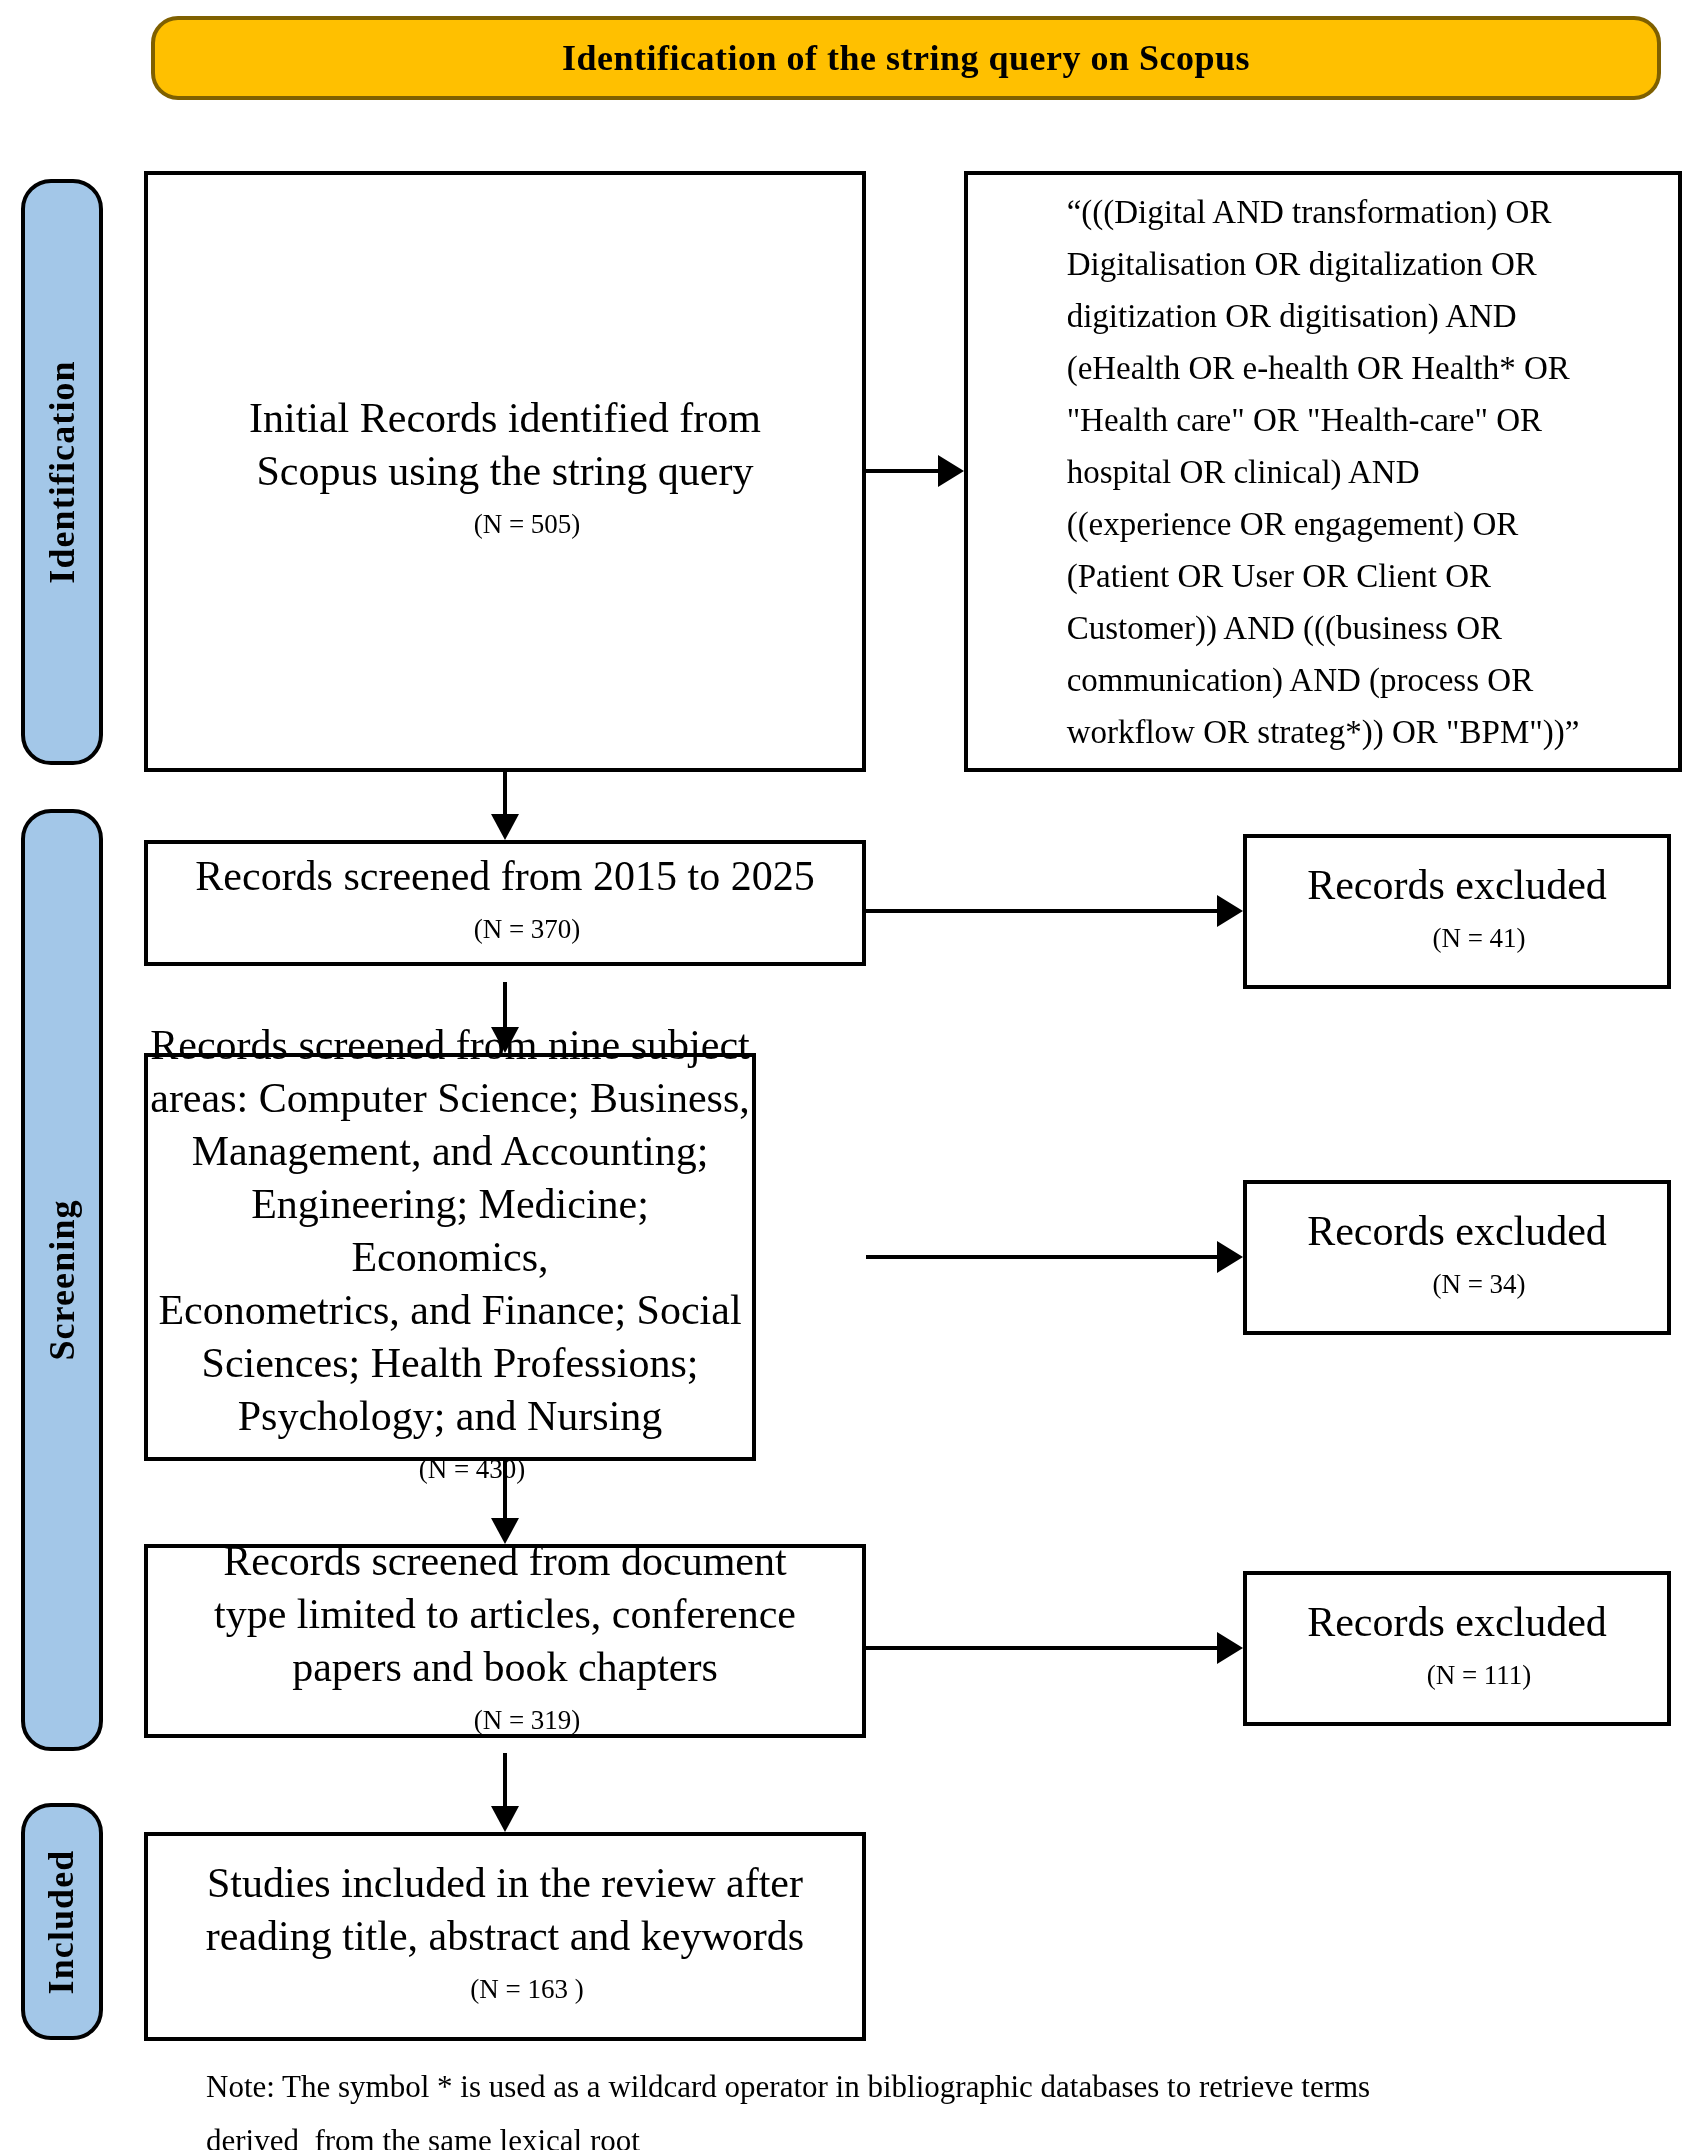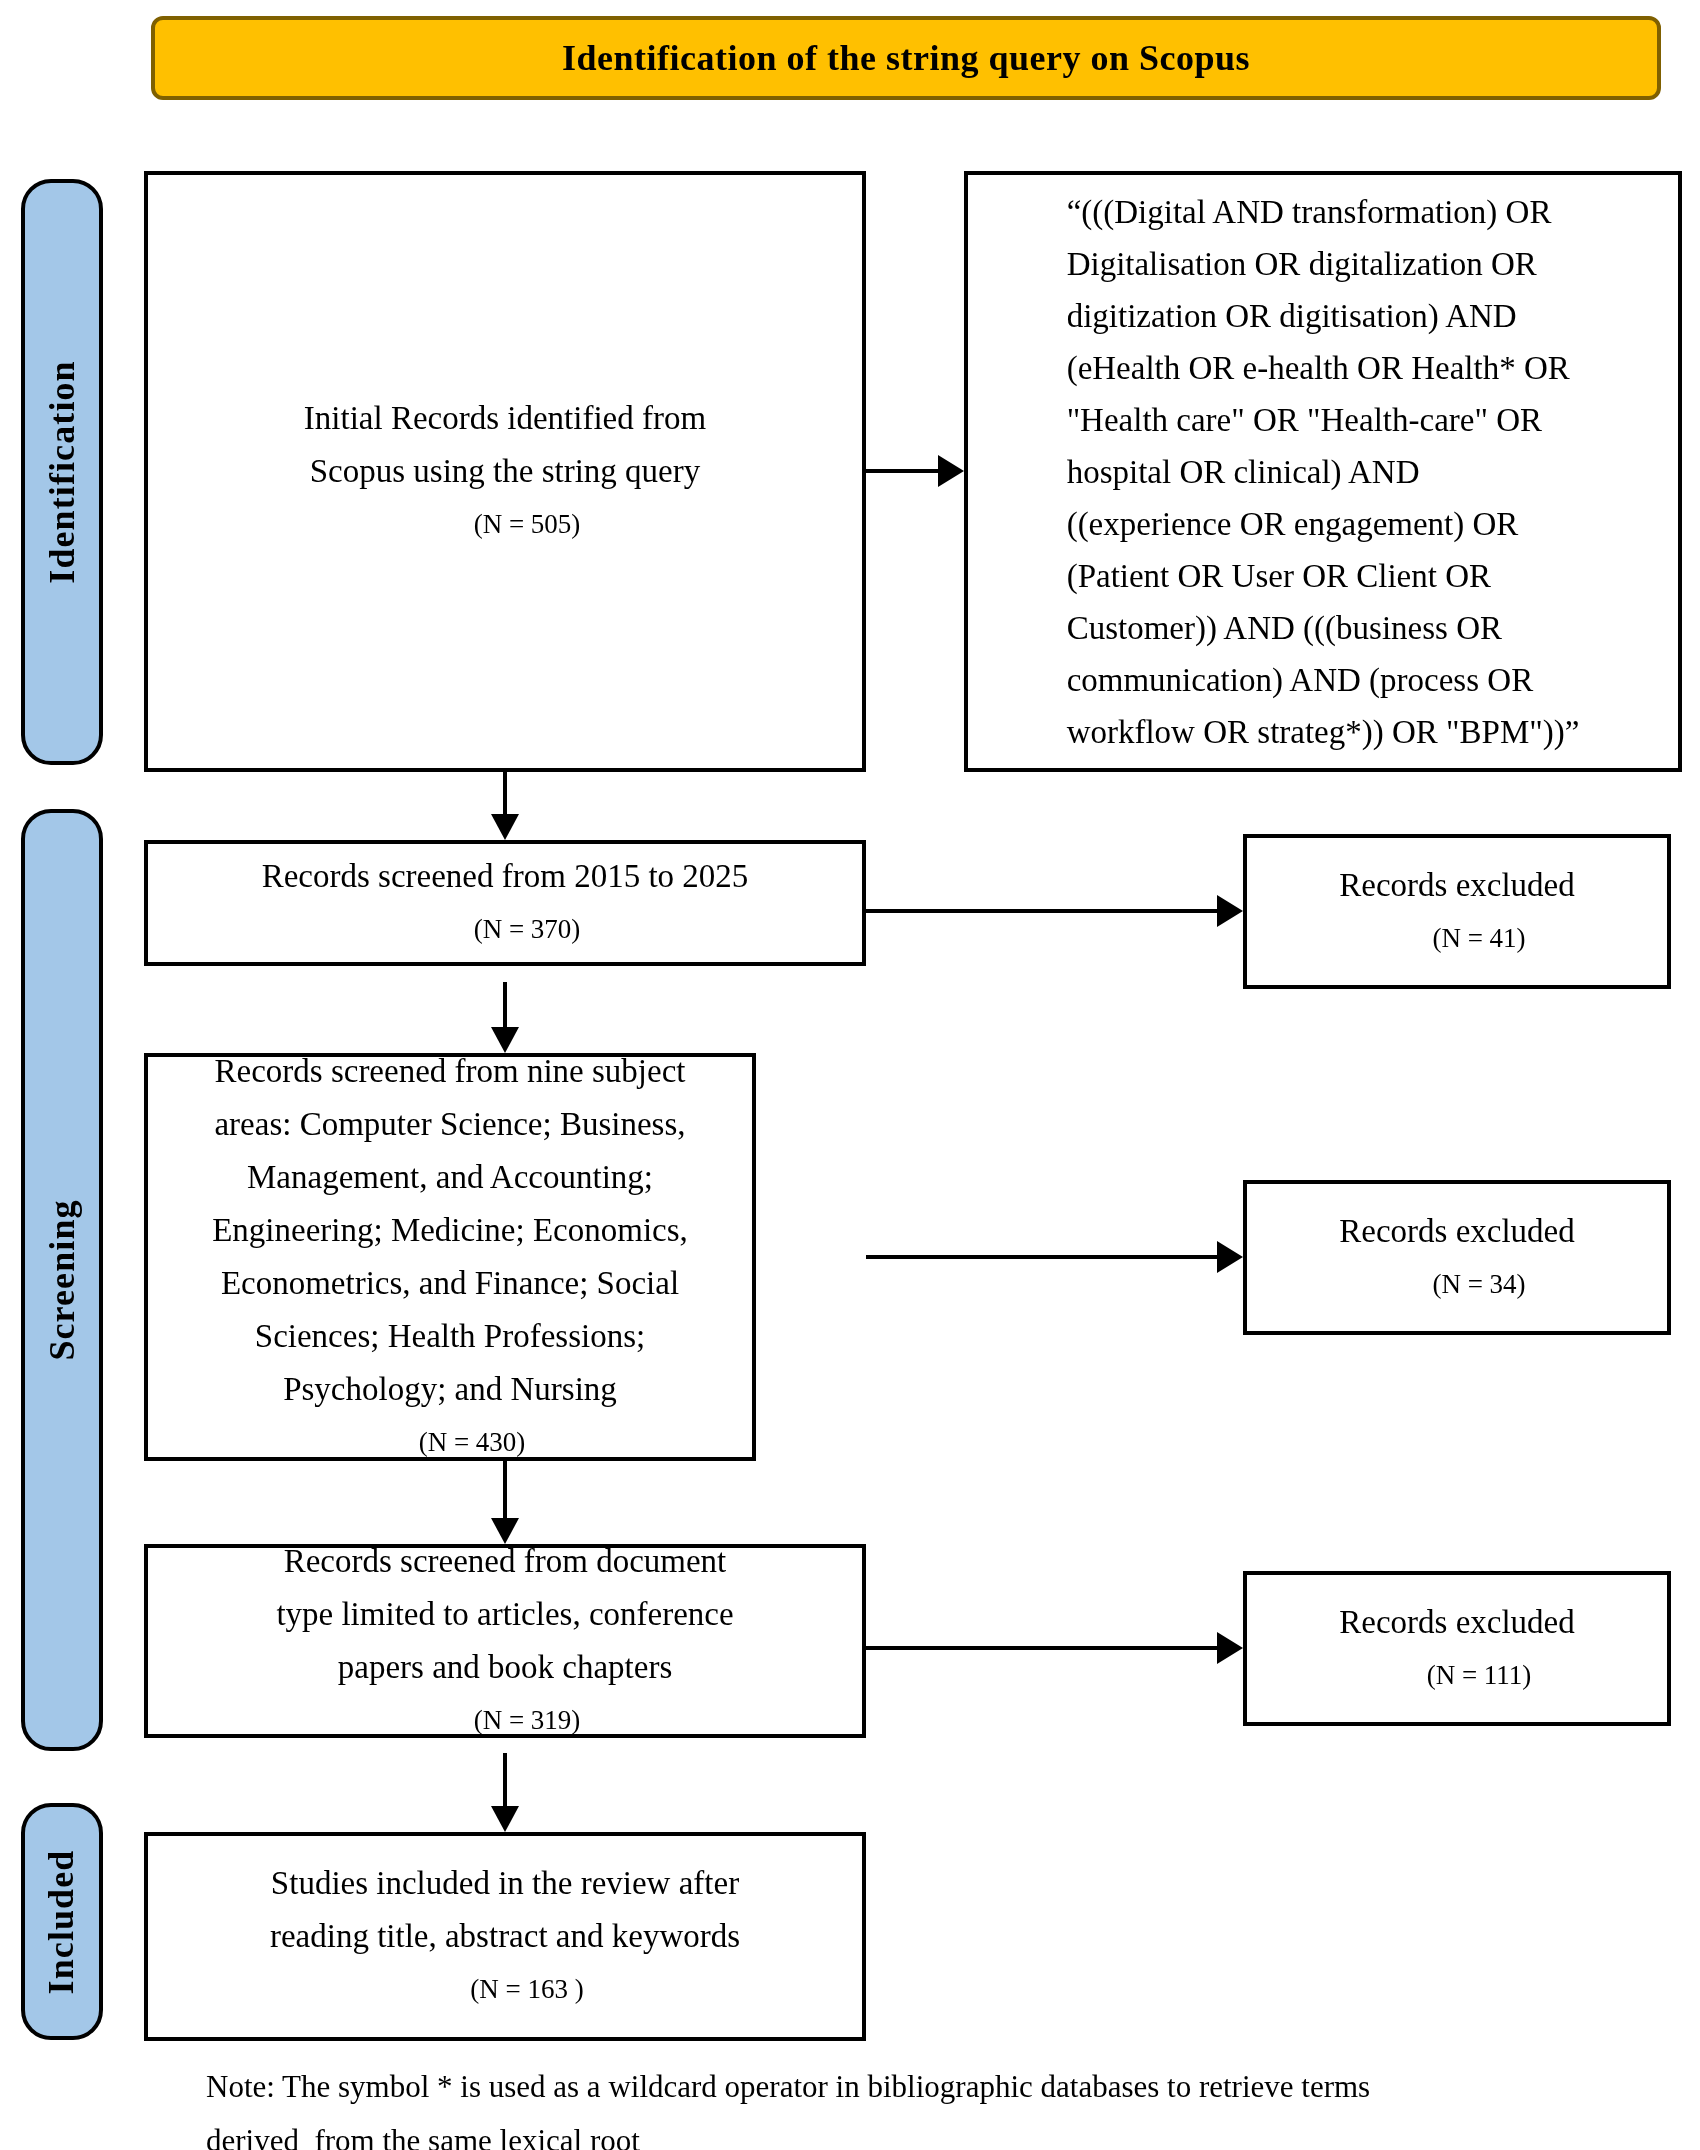--- a/index.html
+++ b/index.html
@@ -11,21 +11,21 @@
     font-family: "Liberation Serif", serif;
     color: #000000;
   }
 
   
   .title-box {
     position: absolute;
     left: 151px; top: 16.3px; width: 1510px; height: 84px;
     background: #FFC000;
     border: 4.3px solid #7F6000;
-    border-radius: 12px;
+    border-radius: 27px;
     box-sizing: border-box;
     display: flex; align-items: center; justify-content: center;
   }
   .title-box span {
     font-size: 36px; font-weight: bold; letter-spacing: 0.5px;
   }
 
   
   .stage-label {
     position: absolute;
@@ -50,21 +50,21 @@
   .flow-box {
     position: absolute;
     background: #ffffff;
     border: 4.9px solid #000000;
     box-sizing: border-box;
     display: flex; flex-direction: column;
     align-items: center; justify-content: center;
     text-align: center;
   }
   .box-text {
-    font-size: 33px; line-height: 53px;
+    font-size: 42px; line-height: 53px;
     white-space: pre-line;
   }
   .box-n { font-size: 27px; line-height: 53px; margin-left: 44px; }
 
   #box-initial   { left: 144px;  top: 171px;  width: 722px; height: 601px; }
   #box-query     { left: 964px; top: 171px;  width: 718px; height: 601px;
                    align-items: center; text-align: left; }
   #box-query .box-text { font-size: 33px; line-height: 52px; padding: 0 22px; }
   #box-years     { left: 144px;  top: 840px; width: 722px; height: 126px; }
   #box-subjects  { left: 144px;  top: 1053px; width: 612px; height: 408px; }

